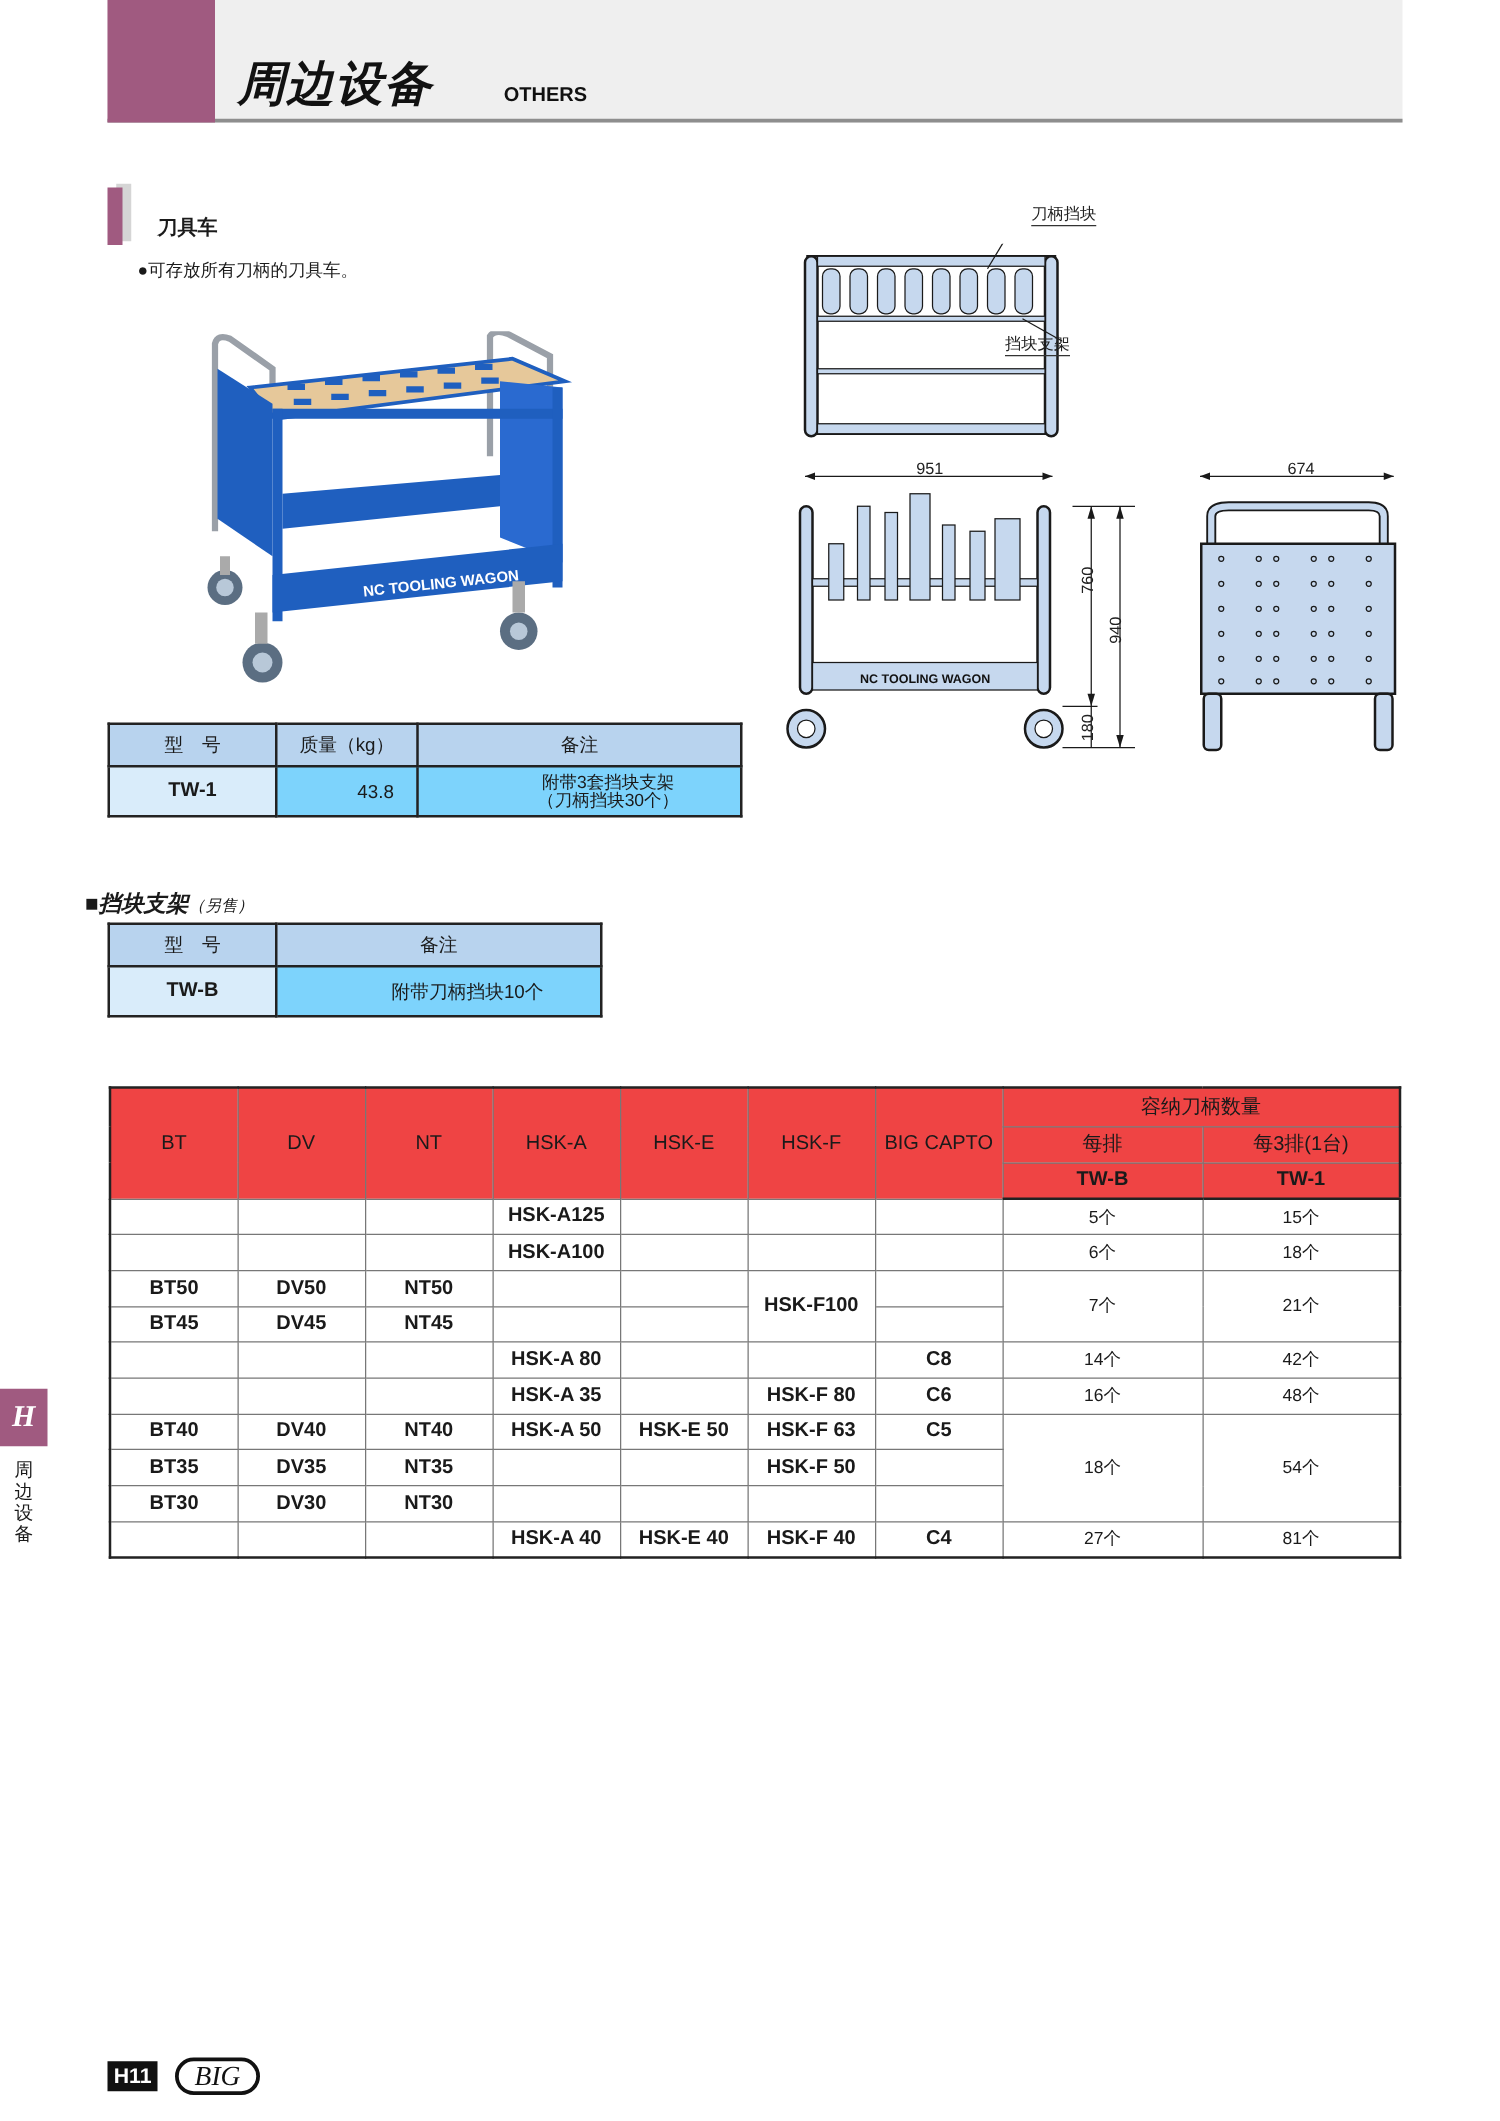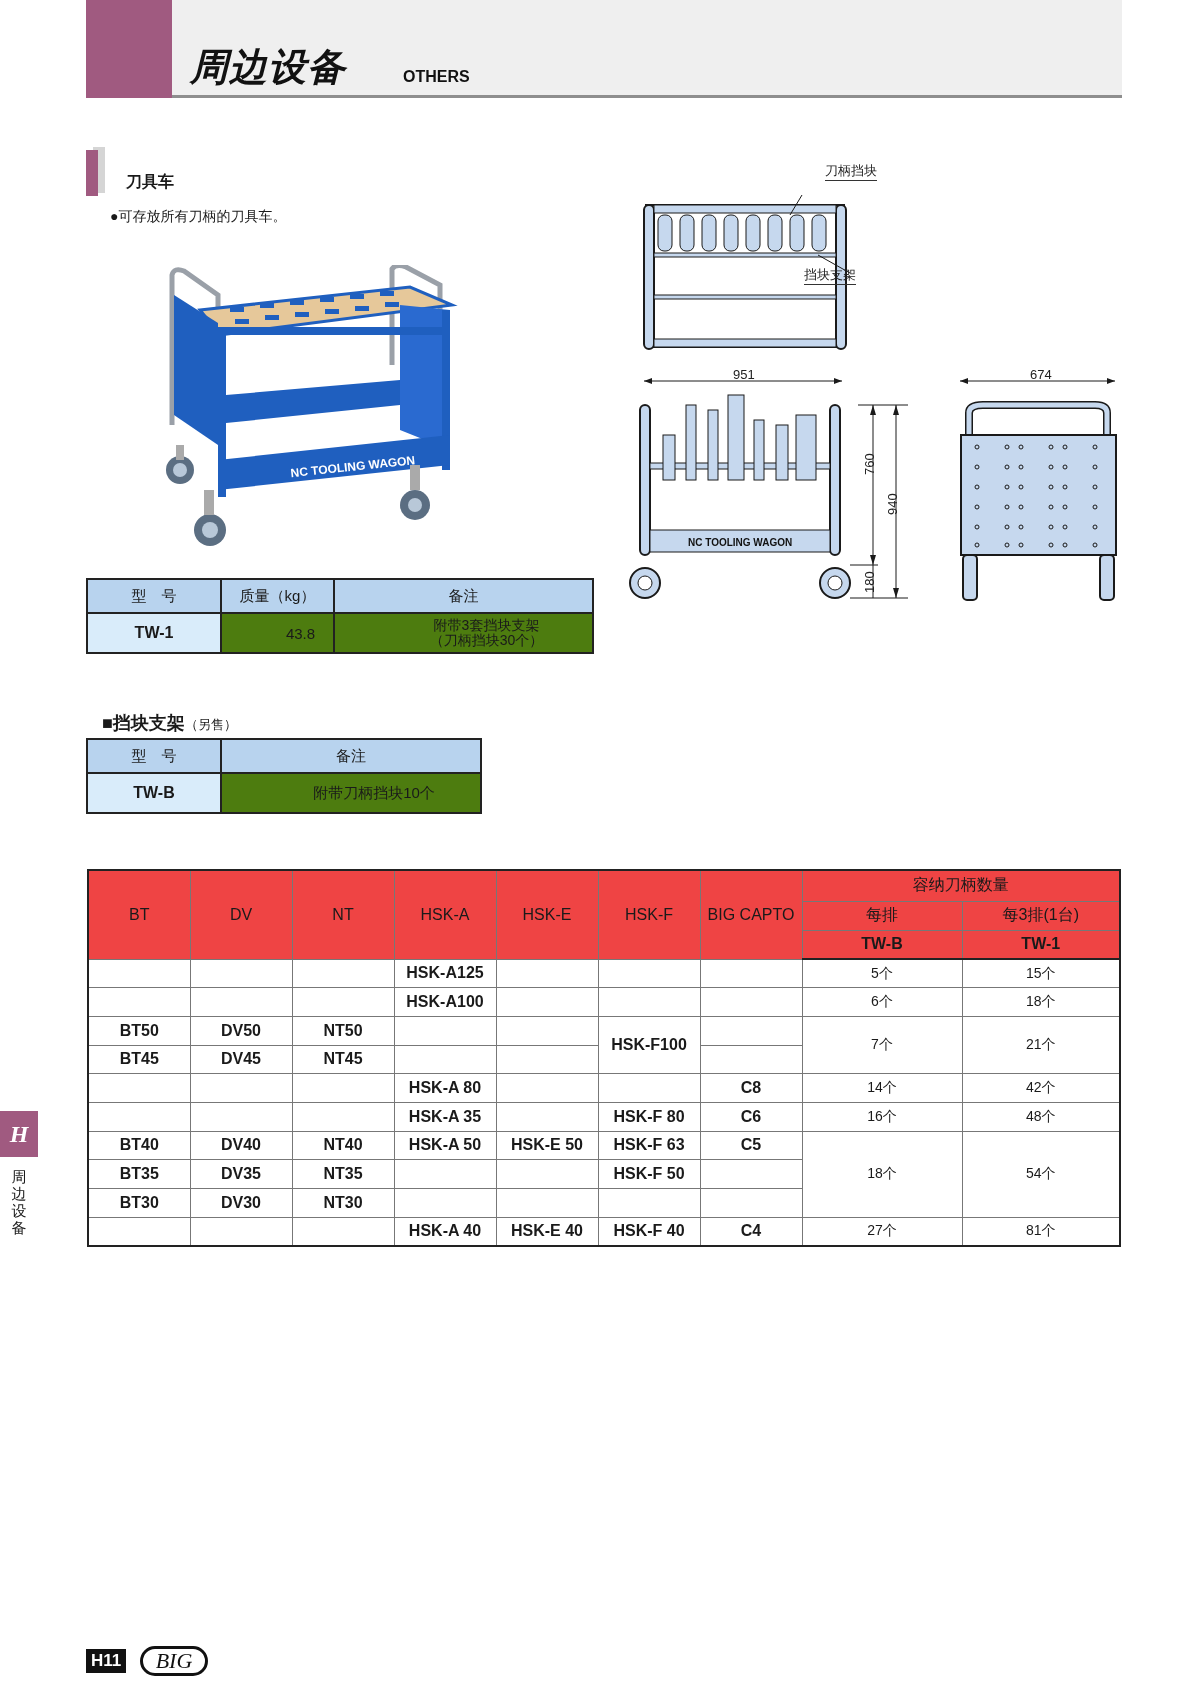--- a/index.html
+++ b/index.html
@@ -21,24 +21,24 @@
   
   .photo { position: absolute; left: 160px; top: 265px; width: 330px; height: 300px; }
 
   
   table { border-collapse: collapse; }
   .t1 { position: absolute; left: 86px; top: 578px; width: 508px; border: 2px solid #222; }
   .t1 th, .t1 td { border: 2px solid #222; text-align: center; font-size: 15px; }
   .t1 th { background: #b8d3ee; font-weight: normal; height: 34px; }
   .t1 td { height: 40px; }
   .cell-model { background: #d9ecfa; font-weight: bold; font-size: 16px !important; }
-  .cell-beige { background: #4d7c0f; padding-left: 46px; }
+  .cell-beige { background: #7dd3fc; padding-left: 46px; }
   .t1 td.note { line-height: 15px; font-size: 14px; margin-left: 40px; }
 
-  .sub2 { position: absolute; left: 102px; top: 711px; font-size: 18px; font-weight: bold; }
+  .sub2 { position: absolute; left: 68px; top: 711px; font-size: 18px; font-weight: bold; font-style: italic; }
   .sub2 small { font-size: 13px; font-weight: normal; }
   .t2 { position: absolute; left: 86px; top: 738px; width: 396px; border: 2px solid #222; }
   .t2 th, .t2 td { border: 2px solid #222; text-align: center; font-size: 15px; }
   .t2 th { background: #b8d3ee; font-weight: normal; height: 34px; }
   .t2 td { height: 40px; }
 
   
   .t3 { position: absolute; left: 87px; top: 869px; width: 1034px; border: 2px solid #222; }
   .t3 th, .t3 td { border: 1px solid #777; text-align: center; font-size: 16px; }
   .t3 thead th { background: #ef4444; font-weight: normal; }

